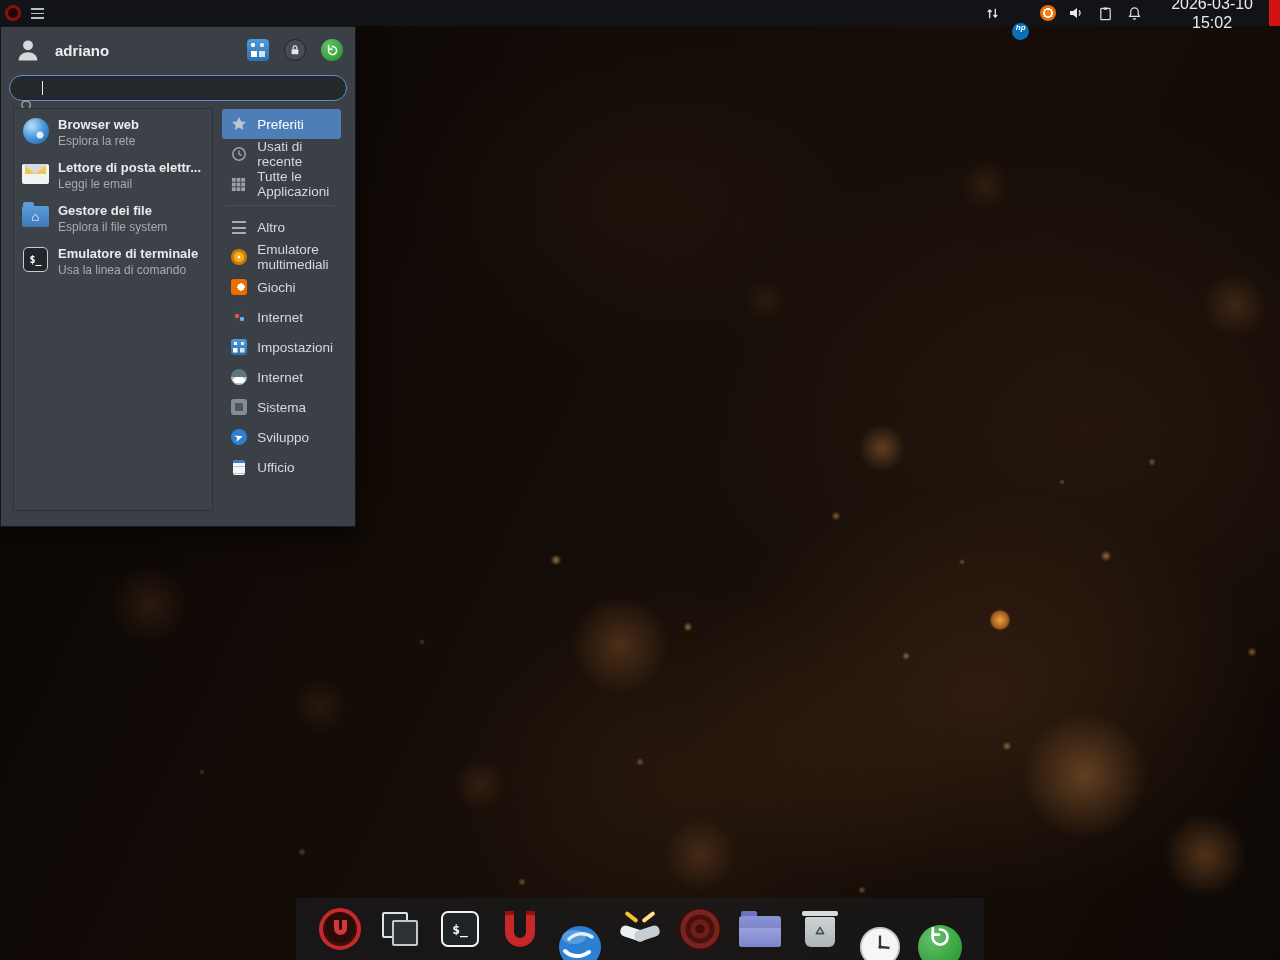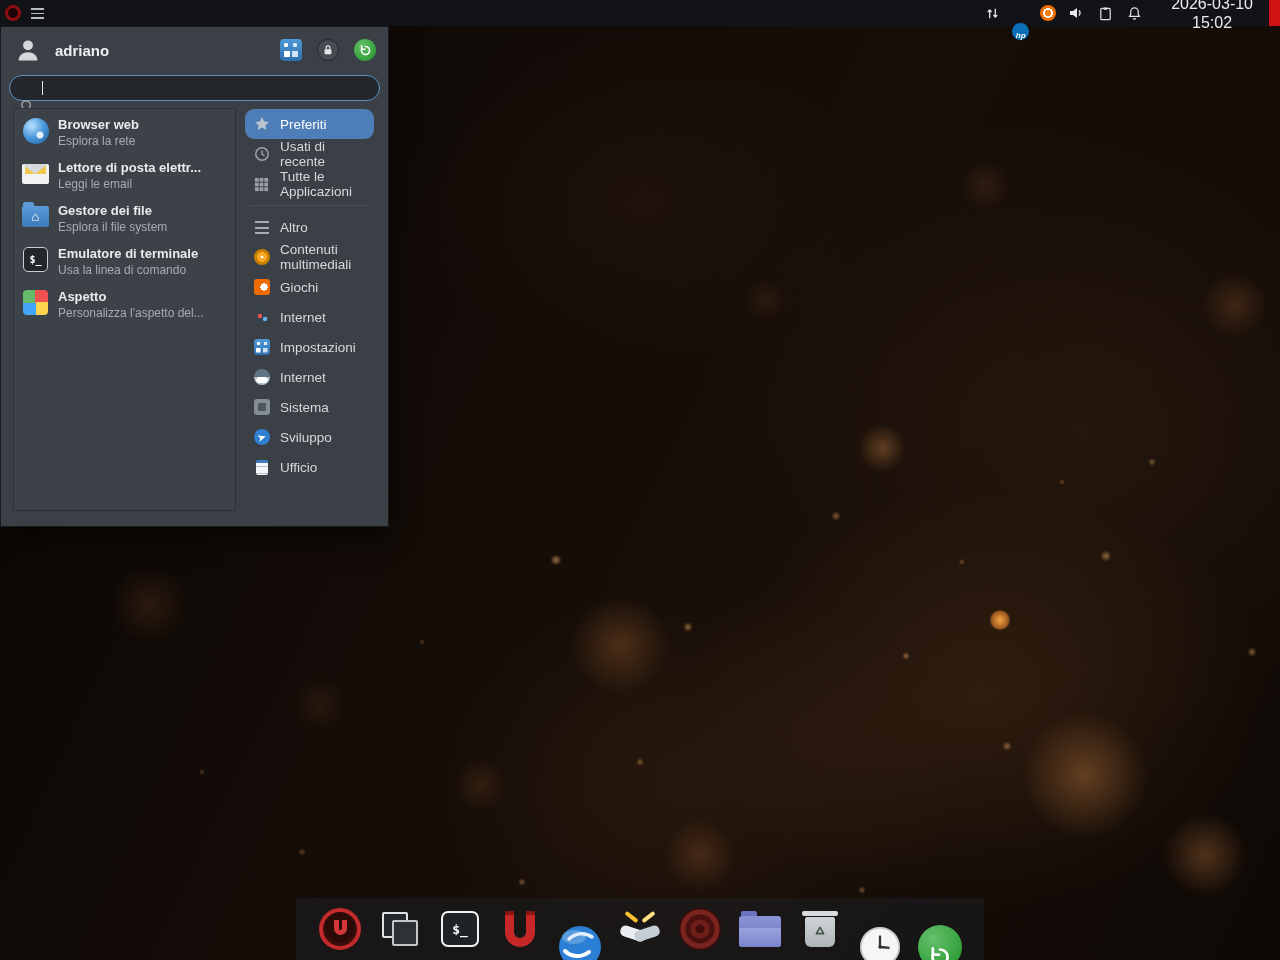--- a/index.html
+++ b/index.html
@@ -58,21 +58,21 @@
   .tray { display:inline-flex; align-items:center; justify-content:center; width:18px; height:18px; }
   .tb-hp { width:17px; height:17px; border-radius:50%; background:#0b6fb8; }
   .tb-hp b { color:#fff; font-style:italic; font-size:8px; font-weight:bold; }
   .tb-orange { width:16px; height:16px; border-radius:50%;
     background:radial-gradient(circle, #f57f17 3px, #ffffff 3px 5px, #ef6c00 5px); }
   .tb-clock { display:flex; flex-direction:column; align-items:center; color:#e8eaec;
     font-size:16px; line-height:1.2; margin-left:17px; }
   .tb-redstripe { position:absolute; right:0; top:0; width:11px; height:26px; background:#cf1212; }
 
   
-  .menu { position:absolute; left:0; top:26px; width:389px; height:501px;
+  .menu { position:absolute; left:0; top:26px; width:356px; height:501px;
     background:#3b4047; border:1px solid #16181b; box-shadow:0 10px 24px rgba(0,0,0,.55);
     z-index:20; }
   .menu-header { height:46px; display:flex; align-items:center; padding:0 12px; }
   .avatar { width:30px; height:30px; display:inline-flex; align-items:center; justify-content:center; }
   .username { margin-left:12px; color:#eceef0; font-weight:bold; font-size:15px; flex:1; }
   .hdr-actions { display:flex; align-items:center; gap:15px; }
   .hdr-btn { width:22px; height:22px; display:inline-flex; align-items:center; justify-content:center; }
   .hb-settings { border-radius:4px; background:linear-gradient(#4f9ad8,#2f6fae);
     background-image:
       radial-gradient(circle 2px at 6px 6px, #fff 2px, transparent 2.3px),
@@ -96,21 +96,21 @@
   .fav-item { display:flex; gap:9px; padding:5px 6px; align-items:flex-start; }
   .fav-ic { width:27px; height:27px; flex:0 0 27px; position:relative; margin-top:1px;
     display:flex; align-items:center; justify-content:center; }
   .fav-text { display:flex; flex-direction:column; min-width:0; }
   .fav-title { color:#e9ebed; font-weight:bold; font-size:13px; line-height:17px;
     white-space:nowrap; overflow:hidden; }
   .fav-sub { color:#a6abb0; font-size:12px; line-height:16px; white-space:nowrap; overflow:hidden; }
 
   .cat-panel { flex:1; padding-top:1px; }
   .cat-item { height:30px; display:flex; align-items:center; gap:10px; padding:0 8px;
-    margin:0 2px 0 4px; border-radius:9px; color:#d6d9dc; font-size:13.5px; }
+    margin:0 2px 0 4px; border-radius:3px; color:#d6d9dc; font-size:13.5px; }
   .cat-item.selected { background:#4d7eb7; color:#ffffff; }
   .cat-sep { height:1px; background:#565b62; opacity:.55; margin:6px 8px 6px 8px; }
   .ci { width:17px; height:17px; flex:0 0 17px; display:inline-flex; align-items:center; justify-content:center; }
 
   
   .fi-browser { width:26px; height:26px; border-radius:50%;
     background:radial-gradient(circle 4px at 17px 17px, rgba(255,255,255,.85) 3px, transparent 4px),
       radial-gradient(circle at 34% 30%, #a8d6f8 8%, #4a97d9 48%, #2268a8 92%); }
   .fi-mail { width:27px; height:20px; background:#f2f3f5; border-radius:2px; position:relative; overflow:hidden; }
   .fi-mail::after { content:""; position:absolute; left:0; top:0; width:0; height:0;
@@ -205,21 +205,21 @@
     background:#6a73bd; border-radius:2px 2px 0 0; }
   .dk-folder::after { content:""; position:absolute; left:0; bottom:0; width:42px; height:19px;
     background:linear-gradient(#9aa2e0,#7b84cc); border-radius:2px 2px 3px 3px; }
   .dk-trash { width:36px; height:40px; position:relative; display:flex; align-items:center; justify-content:center; }
   .dk-trash::before { content:""; position:absolute; top:2px; left:0; width:36px; height:5px;
     background:#d9dcde; border-radius:2px; }
   .dk-trash .body { position:absolute; top:8px; left:3px; width:30px; height:30px;
     background:linear-gradient(#cfd3d6,#aeb4b8); border-radius:2px 2px 6px 6px;
     display:flex; align-items:center; justify-content:center; }
 
-  .svg-center { display:flex; align-items:flex-end; justify-content:center;margin-top:36px; }
+  .svg-center { display:flex; align-items:flex-start; justify-content:center;margin-top:36px; }
 </style>
 </head>
 <body>
 
 <div class="screen">
 
   <div class="wallpaper"></div>
 
   <div class="topbar">
     <div class="tb-left">
@@ -342,29 +342,20 @@
               <span class="fi-term">
                 <i>$_</i>
               </span>
             </span>
           <span class="fav-text">
             <span class="fav-title">Emulatore di terminale</span>
             <span class="fav-sub">Usa la linea di comando</span>
           </span>
         </div>
 
-        <div class="fav-item">
-          <span class="fav-ic">
-              <span class="fi-aspect"></span>
-            </span>
-          <span class="fav-text">
-            <span class="fav-title">Aspetto</span>
-            <span class="fav-sub">Personalizza l'aspetto del...</span>
-          </span>
-        </div>
 
       </div>
 
       <div class="cat-panel">
 
         <div class="cat-item selected">
           <span class="ci">
             <svg width="16" height="16" viewBox="0 0 16 16">
                 <path d="M8 1l2.1 4.4 4.9.6-3.6 3.3.9 4.7L8 11.6 3.7 14l.9-4.7L1 6l4.9-.6z" fill="#b9c6d2"></path>
               </svg>
@@ -406,21 +397,21 @@
           <span class="ci">
               <span class="ci-altro"></span>
             </span>
           <span>Altro</span>
         </div>
 
         <div class="cat-item">
           <span class="ci">
               <span class="ci-media"></span>
             </span>
-          <span>Contenuti multimediali</span>
+          <span>Emulatore multimediali</span>
         </div>
 
         <div class="cat-item">
           <span class="ci">
               <span class="ci-games"></span>
             </span>
           <span>Giochi</span>
         </div>
 
         <div class="cat-item">

